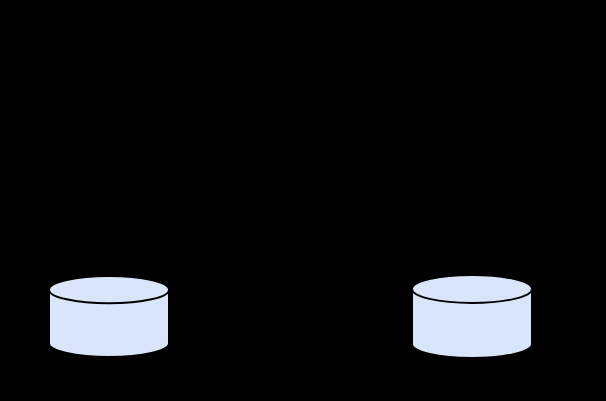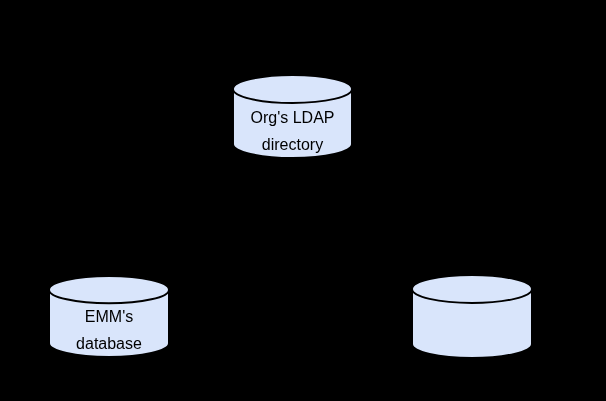--- a/index.html
+++ b/index.html
@@ -45,40 +45,26 @@
 
   .node-ldap   .label { top: 30px; }
   .node-emm    .label { top: 28px; }
   .node-google .label { top: 37px; }
 </style>
 </head>
 <body>
 
 <div class="canvas">
 
-  <div class="node node-ldap">
-    <svg viewBox="0 0 122 86" preserveAspectRatio="none">
-      <path class="cyl-body" d="M1 15 L1 70 A60 14 0 0 0 121 70 L121 15" fill="#d9e5fb"></path>
-      <ellipse class="cyl-top" cx="61" cy="15" rx="60" ry="14" fill="#d9e5fb"></ellipse>
-    </svg>
-    <div class="label">
-      <div>Org's LDAP</div>
-      <div>directory</div>
-    </div>
-  </div>
 
   <div class="node node-emm">
     <svg viewBox="0 0 122 86" preserveAspectRatio="none">
       <path class="cyl-body" d="M1 15 L1 70 A60 14 0 0 0 121 70 L121 15" fill="#d9e5fb"></path>
       <ellipse class="cyl-top" cx="61" cy="15" rx="60" ry="14" fill="#d9e5fb"></ellipse>
     </svg>
-    <div class="label">
-      <div>EMM's</div>
-      <div>database</div>
-    </div>
   </div>
 
   <div class="node node-google">
     <svg viewBox="0 0 122 86" preserveAspectRatio="none">
       <path class="cyl-body" d="M1 15 L1 70 A60 14 0 0 0 121 70 L121 15" fill="#d9e5fb"></path>
       <ellipse class="cyl-top" cx="61" cy="15" rx="60" ry="14" fill="#d9e5fb"></ellipse>
     </svg>
   </div>
 
 </div>

